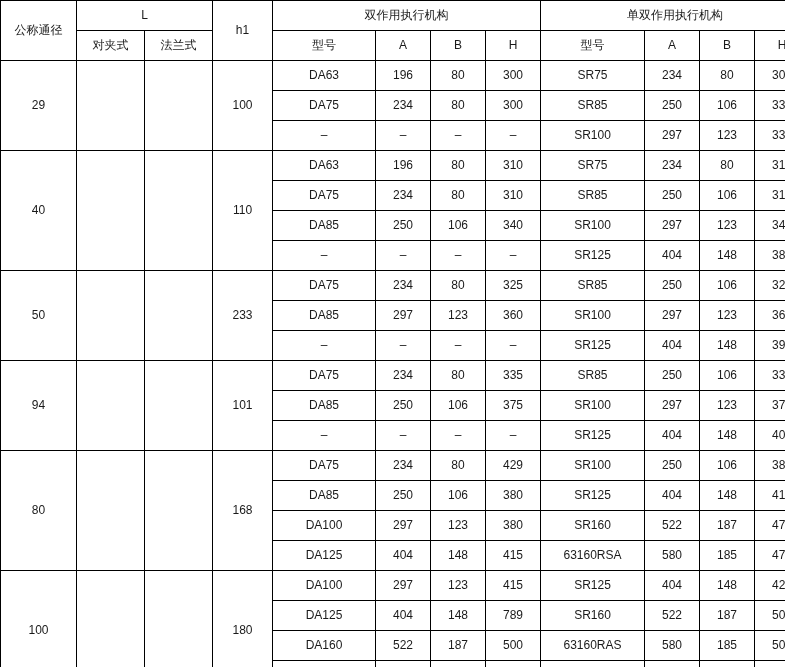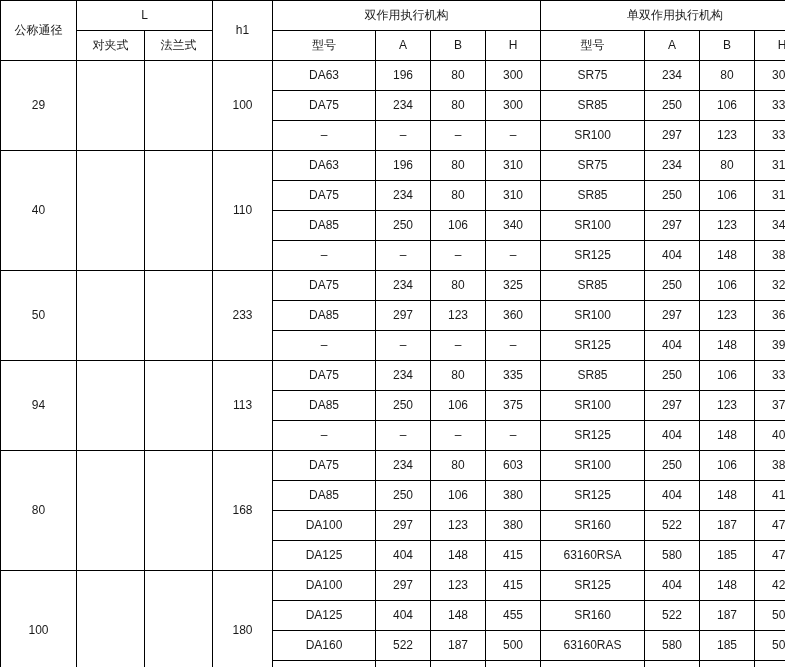--- a/index.html
+++ b/index.html
@@ -196,21 +196,21 @@
         <td class="dash">–</td>
         <td>SR125</td>
         <td>404</td>
         <td>148</td>
         <td>395</td>
       </tr>
       <tr>
         <td rowspan="3" class="group-cell">94</td>
         <td rowspan="3"></td>
         <td rowspan="3"></td>
-        <td rowspan="3" class="group-cell">113</td>
+        <td rowspan="3" class="group-cell">101</td>
         <td>DA75</td>
         <td>234</td>
         <td>80</td>
         <td>335</td>
         <td>SR85</td>
         <td>250</td>
         <td>106</td>
         <td>335</td>
       </tr>
       <tr>
@@ -234,21 +234,21 @@
         <td>405</td>
       </tr>
       <tr>
         <td rowspan="4" class="group-cell">80</td>
         <td rowspan="4"></td>
         <td rowspan="4"></td>
         <td rowspan="4" class="group-cell">168</td>
         <td>DA75</td>
         <td>234</td>
         <td>80</td>
-        <td>603</td>
+        <td>429</td>
         <td>SR100</td>
         <td>250</td>
         <td>106</td>
         <td>380</td>
       </tr>
       <tr>
         <td>DA85</td>
         <td>250</td>
         <td>106</td>
         <td>380</td>
@@ -288,21 +288,21 @@
         <td>415</td>
         <td>SR125</td>
         <td>404</td>
         <td>148</td>
         <td>425</td>
       </tr>
       <tr>
         <td>DA125</td>
         <td>404</td>
         <td>148</td>
-        <td>455</td>
+        <td>789</td>
         <td>SR160</td>
         <td>522</td>
         <td>187</td>
         <td>500</td>
       </tr>
       <tr>
         <td>DA160</td>
         <td>522</td>
         <td>187</td>
         <td>500</td>

